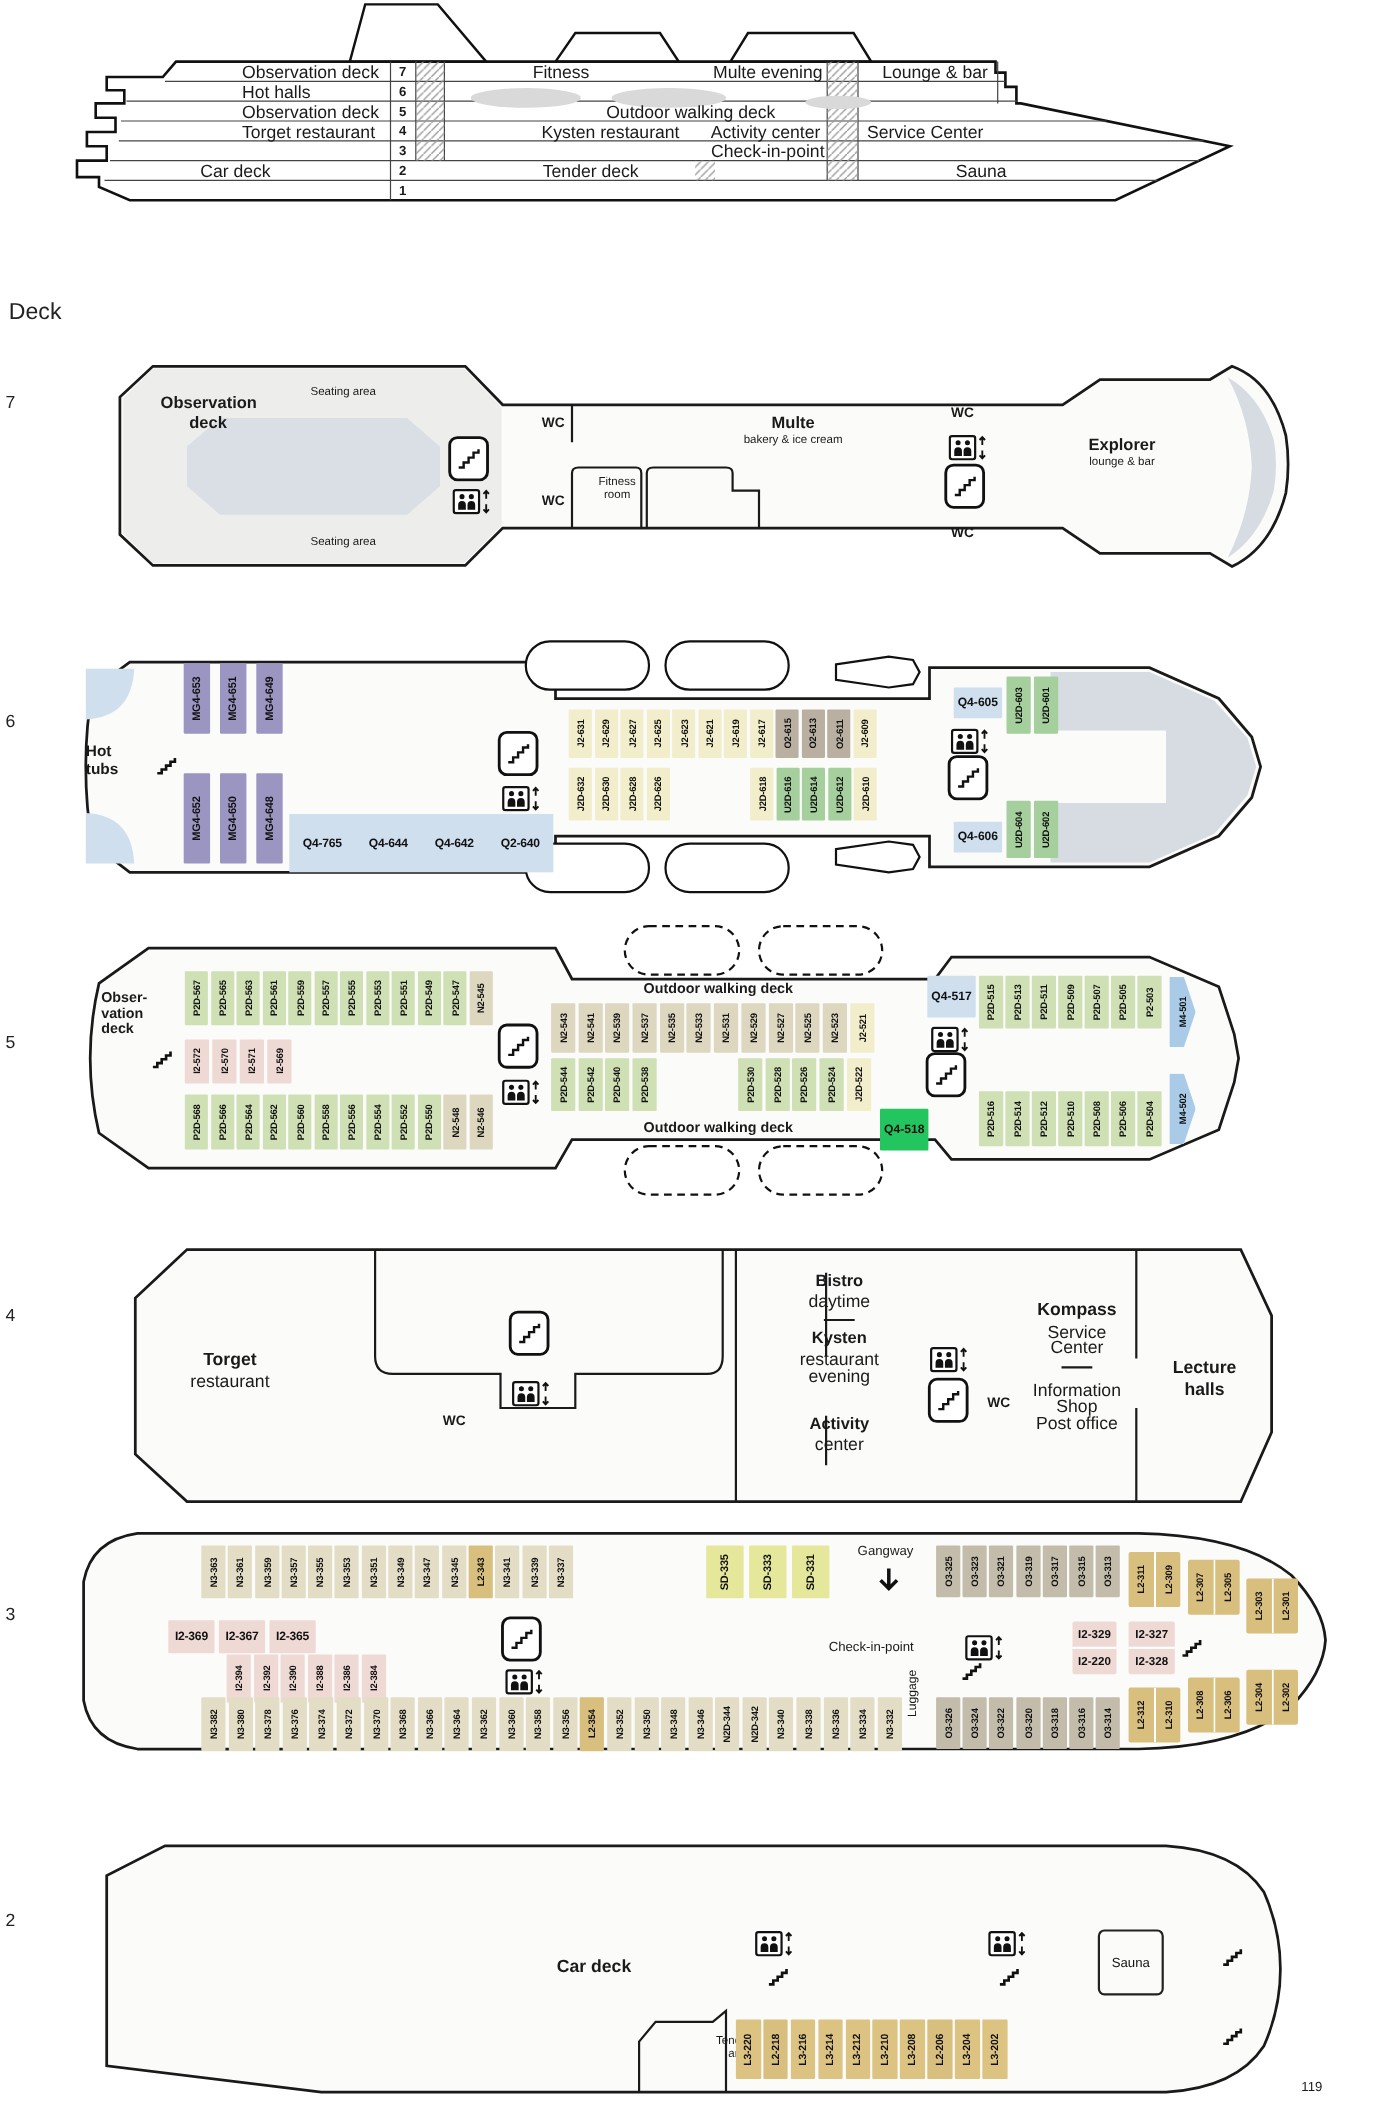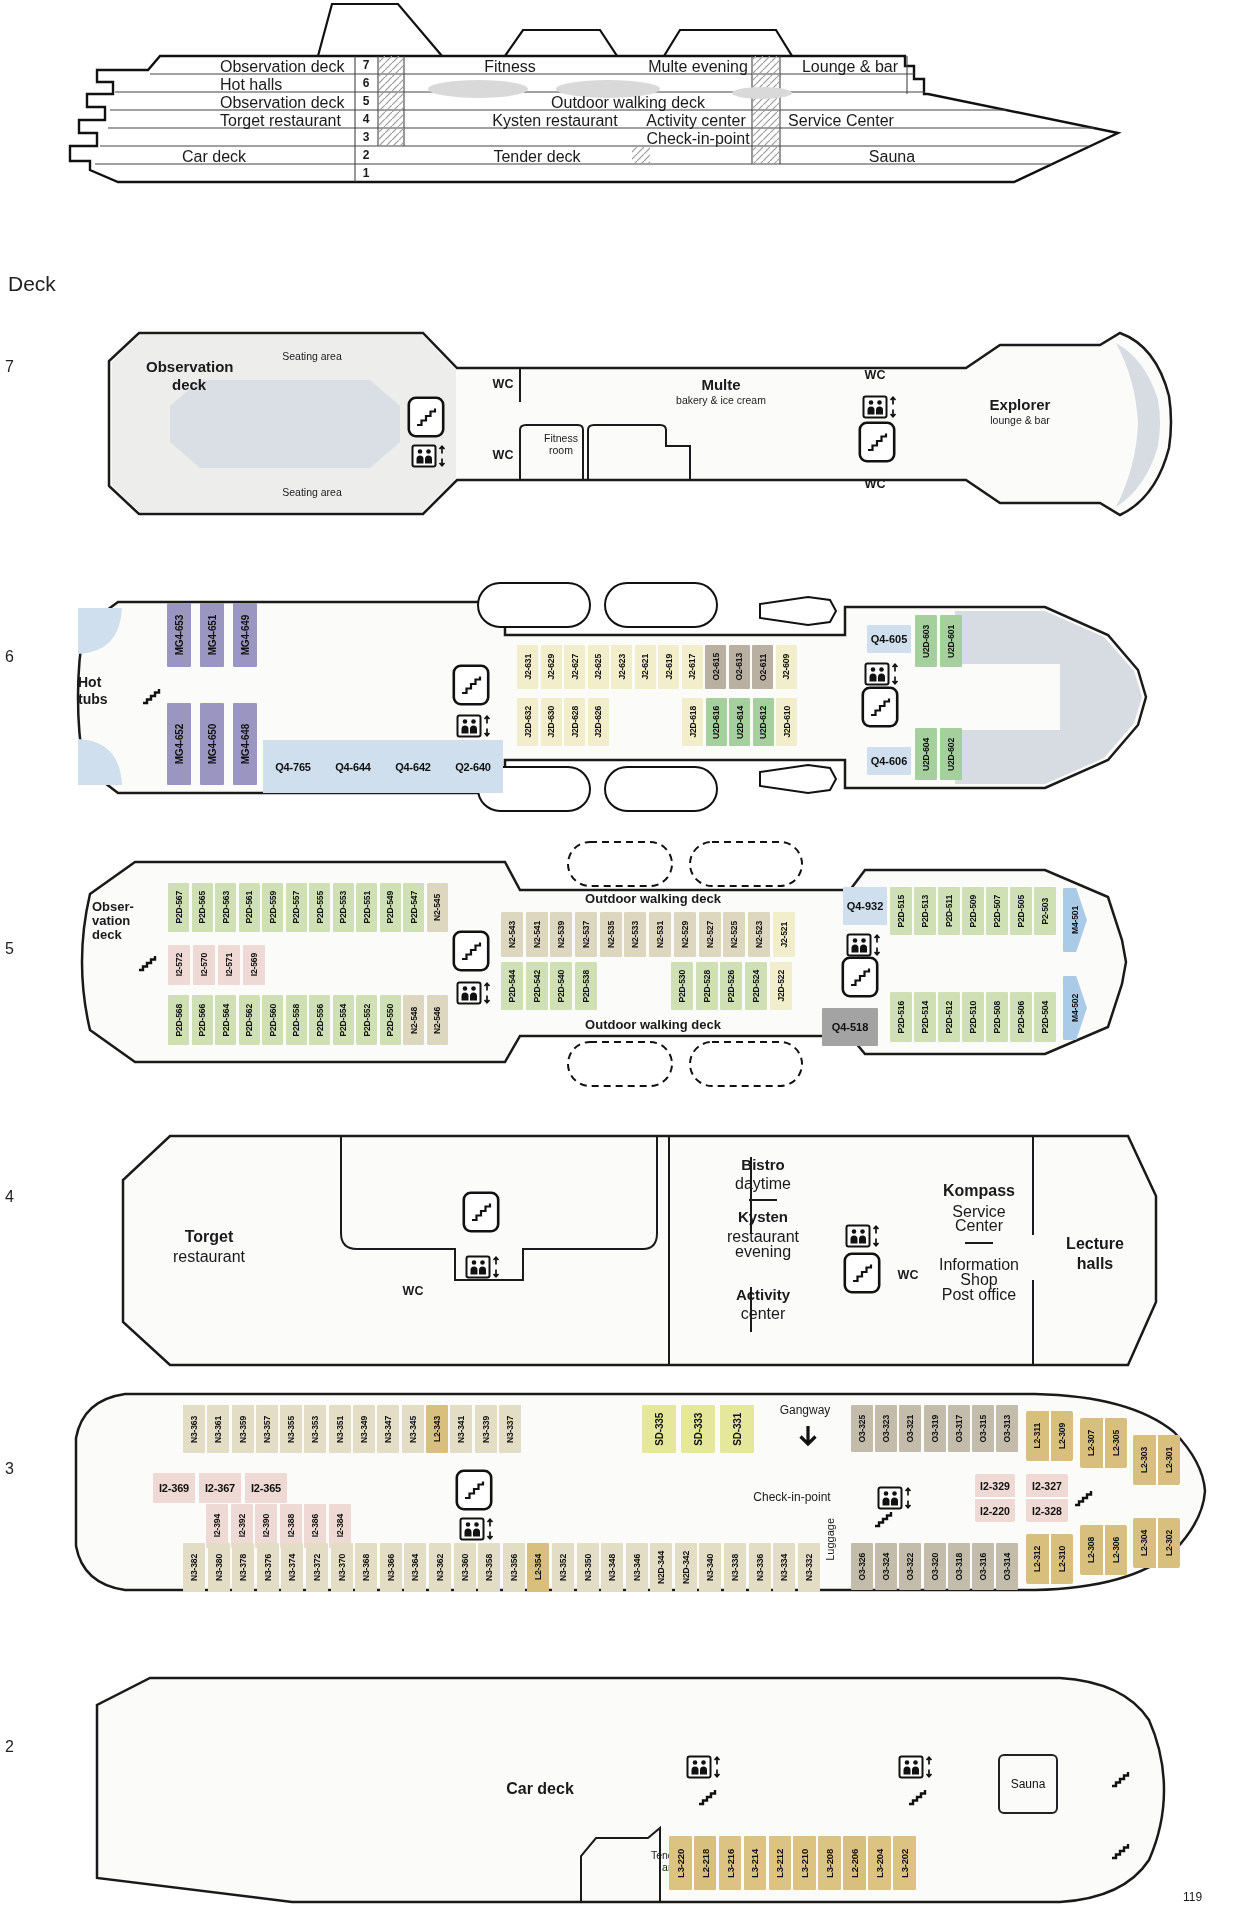--- a/index.html
+++ b/index.html
@@ -539,21 +539,21 @@
       <svg width="36" height="24" viewBox="0 0 36 24">
         <rect x="1.5" y="1.5" width="23" height="21" rx="2" fill="#fff" stroke="#111" stroke-width="2"></rect>
         <circle cx="9" cy="7.5" r="2.3" fill="#111"></circle>
         <path d="M5.5 19.5 v-4.5 q0 -3.5 3.5 -3.5 q3.5 0 3.5 3.5 v4.5 Z" fill="#111"></path>
         <circle cx="17.5" cy="7.5" r="2.3" fill="#111"></circle>
         <path d="M14 19.5 v-4.5 q0 -3.5 3.5 -3.5 q3.5 0 3.5 3.5 v4.5 Z" fill="#111"></path>
         <path d="M31 9.5 V2.5 M28.5 5 L31 2.3 L33.5 5" fill="none" stroke="#111" stroke-width="1.7"></path>
         <path d="M31 14.5 V21.5 M28.5 19 L31 21.7 L33.5 19" fill="none" stroke="#111" stroke-width="1.7"></path>
       </svg>
     </div>
-  <div class="qbox" style="left: 843px; top: 887px; width: 44px; height: 38px; background: rgb(207, 223, 238);">Q4-932</div>
+  <div class="qbox" style="left: 843px; top: 887px; width: 44px; height: 38px; background: rgb(207, 223, 238);">Q4-517</div>
   <div class="cabin-row" style="left: 890px; top: 887px; gap: 2.5px;">
       <div class="cab" style="width: 21.5px; height: 48px; background: rgb(207, 224, 181);">
         <span>P2D-515</span>
       </div>
       <div class="cab" style="width: 21.5px; height: 48px; background: rgb(207, 224, 181);">
         <span>P2D-513</span>
       </div>
       <div class="cab" style="width: 21.5px; height: 48px; background: rgb(207, 224, 181);">
         <span>P2D-511</span>
       </div>
@@ -585,21 +585,21 @@
         <path d="M31 9.5 V2.5 M28.5 5 L31 2.3 L33.5 5" fill="none" stroke="#111" stroke-width="1.7"></path>
         <path d="M31 14.5 V21.5 M28.5 19 L31 21.7 L33.5 19" fill="none" stroke="#111" stroke-width="1.7"></path>
       </svg>
     </div>
   <div class="icon" style="left:841px;top:956px">
       <svg width="38" height="42" viewBox="0 0 38 42">
         <rect x="1.8" y="1.8" width="34.4" height="38.4" rx="7" fill="#fff" stroke="#111" stroke-width="2.6"></rect>
         <path d="M10 29 h4.5 v-4.5 h4.5 v-4.5 h4.5 v-4.5 h4.5 v-3" fill="none" stroke="#111" stroke-width="2.2"></path>
       </svg>
     </div>
-  <div class="qbox" style="left: 822px; top: 1008px; width: 56px; height: 38px; background: #a3a3a3;">Q4-518</div>
+  <div class="qbox" style="left: 800px; top: 1008px; width: 44px; height: 38px; background: #22c55e;">Q4-518</div>
   <div class="cabin-row" style="left: 890px; top: 992px; gap: 2.5px;">
       <div class="cab" style="width: 21.5px; height: 50px; background: rgb(207, 224, 181);">
         <span>P2D-516</span>
       </div>
       <div class="cab" style="width: 21.5px; height: 50px; background: rgb(207, 224, 181);">
         <span>P2D-514</span>
       </div>
       <div class="cab" style="width: 21.5px; height: 50px; background: rgb(207, 224, 181);">
         <span>P2D-512</span>
       </div>

